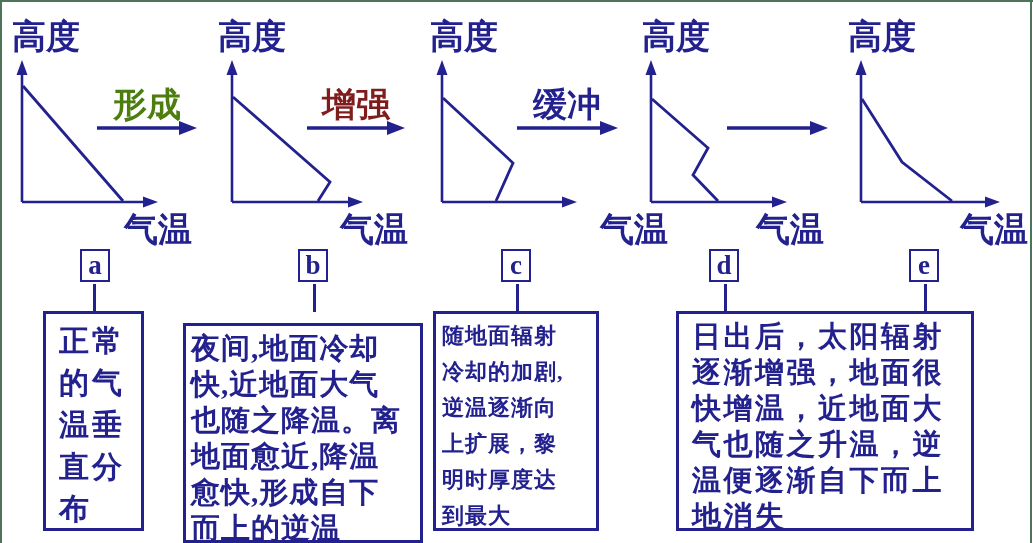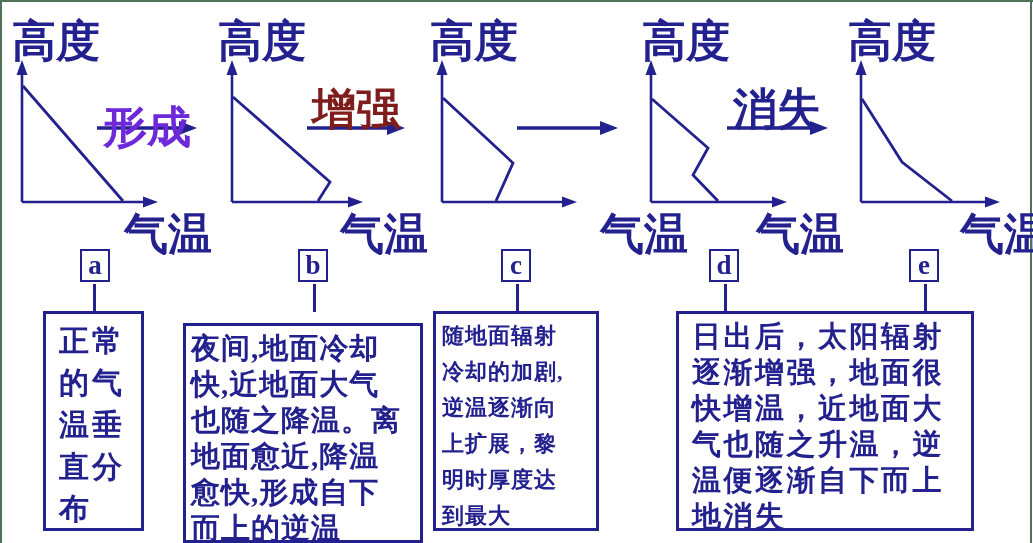--- a/index.html
+++ b/index.html
@@ -6,21 +6,21 @@
   .screen{
     position:relative;width:1033px;height:543px;background:#ffffff;overflow:hidden;
     font-family:"Liberation Serif","DejaVu Serif",serif;
   }
   .frame-edge{position:absolute;background:#4d7358;}
   #frame-top{left:0;top:0;width:1033px;height:2px;}
   #frame-left{left:0;top:0;width:2px;height:543px;}
   #frame-right{left:1030px;top:0;width:2px;height:543px;}
   #diagram-svg{position:absolute;left:0;top:0;}
   .axis-label,.trans-label{
-    position:absolute;font-size:44px;font-weight:bold;color:#23218e;
+    position:absolute;font-size:34px;font-weight:bold;color:#23218e;
     white-space:nowrap;line-height:1.1;
   }
   .trans-label{transform:translateX(-50%);}
   .tag{
     position:absolute;top:249px;width:30px;height:33px;box-sizing:border-box;
     border:2.5px solid #23218e;color:#23218e;font-size:27px;font-weight:bold;
     text-align:center;line-height:29px;background:#ffffff;
   }
   .tagline{position:absolute;top:284px;width:3px;height:28px;background:#23218e;}
   .infobox{
@@ -83,23 +83,23 @@
   <span class="axis-label" style="left: 430px; top: 18px; color: rgb(35, 33, 142);">高度</span>
   <span class="axis-label" style="left: 642px; top: 18px; color: rgb(35, 33, 142);">高度</span>
   <span class="axis-label" style="left: 848px; top: 18px; color: rgb(35, 33, 142);">高度</span>
 
   <span class="axis-label" style="left: 124px; top: 211px; color: rgb(35, 33, 142);">气温</span>
   <span class="axis-label" style="left: 340px; top: 211px; color: rgb(35, 33, 142);">气温</span>
   <span class="axis-label" style="left: 600px; top: 211px; color: rgb(35, 33, 142);">气温</span>
   <span class="axis-label" style="left: 756px; top: 211px; color: rgb(35, 33, 142);">气温</span>
   <span class="axis-label" style="left: 960px; top: 211px; color: rgb(35, 33, 142);">气温</span>
 
-  <span class="trans-label" style="left: 147px; top: 104px; color: #6d28d9;">形成</span>
+  <span class="trans-label" style="left: 147px; top: 86px; color: #4d7c0f;">形成</span>
   <span class="trans-label" style="left: 356px; top: 86px; color: #7f1d1d;">增强</span>
-  <span class="trans-label" style="left: 777px; top: 86px; color: rgb(35, 33, 142);">消失</span>
+  <span class="trans-label" style="left: 567px; top: 86px; color: rgb(35, 33, 142);">缓冲</span>
 
   <div class="tag" style="left: 80px; color: rgb(35, 33, 142); border-color: rgb(35, 33, 142);">a</div>
   <div class="tag" style="left: 298px; color: rgb(35, 33, 142); border-color: rgb(35, 33, 142);">b</div>
   <div class="tag" style="left: 501px; color: rgb(35, 33, 142); border-color: rgb(35, 33, 142);">c</div>
   <div class="tag" style="left: 709px; color: rgb(35, 33, 142); border-color: rgb(35, 33, 142);">d</div>
   <div class="tag" style="left: 909px; color: rgb(35, 33, 142); border-color: rgb(35, 33, 142);">e</div>
 
   <div class="tagline" style="left: 93px; background: rgb(35, 33, 142);"></div>
   <div class="tagline" style="left: 313px; background: rgb(35, 33, 142);"></div>
   <div class="tagline" style="left: 516px; background: rgb(35, 33, 142);"></div>

